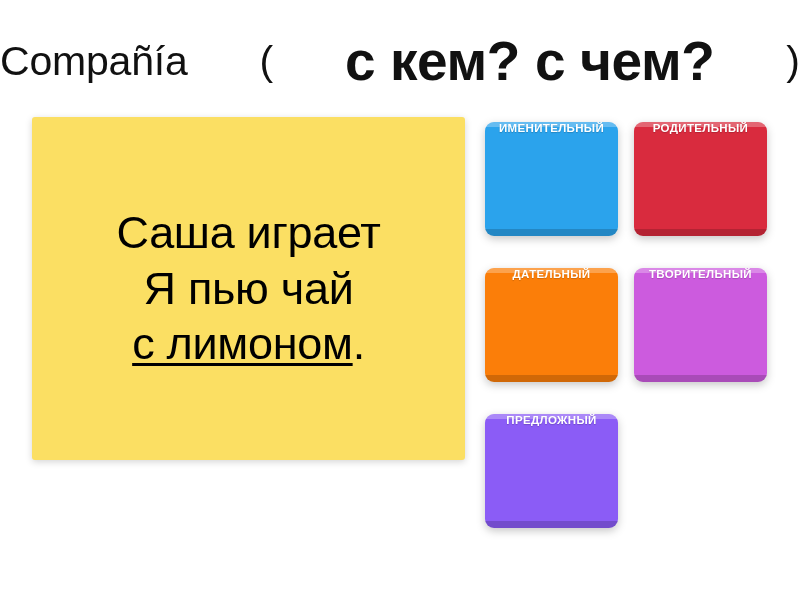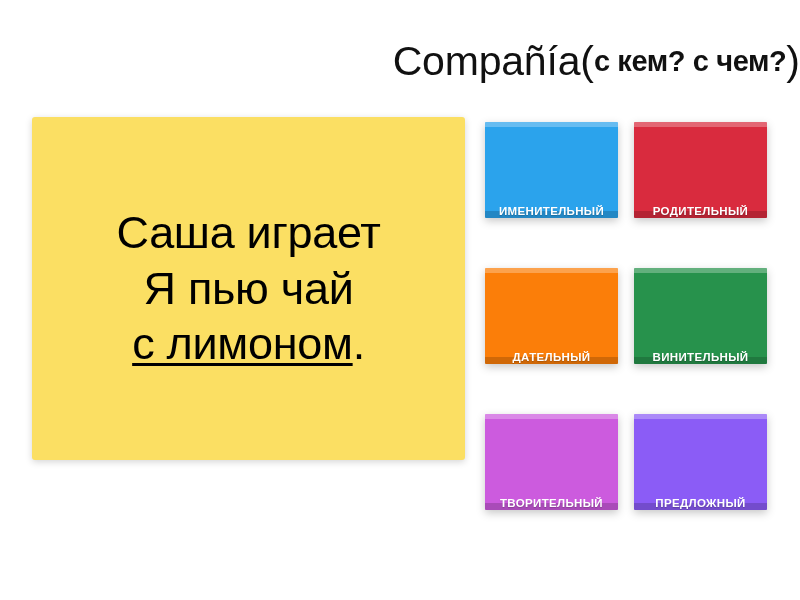--- a/index.html
+++ b/index.html
@@ -17,31 +17,31 @@
 
   
   #title-bar {
     position: absolute;
     left: 0;
     top: 34px;
     width: 800px;
     height: 54px;
     display: flex;
     align-items: center;
-    justify-content: flex-end;
+    justify-content: space-between;
     white-space: nowrap;
   }
   #title-bar .title-plain {
     font-size: 41px;
     font-weight: 400;
     color: #111111;
     letter-spacing: -0.2px;
   }
   #title-bar .title-bold {
-    font-size: 29px;
+    font-size: 55px;
     font-weight: 700;
     color: #111111;
     letter-spacing: -0.4px;
   }
   #title-bar .title-paren {
     font-size: 41px;
     font-weight: 400;
     color: #111111;
   }
 
@@ -84,24 +84,24 @@
     width: 282px;
     display: grid;
     grid-template-columns: 133px 133px;
     grid-template-rows: 134px 134px 134px;
     column-gap: 16px;
     row-gap: 12px;
   }
   .tile {
     position: relative;
     width: 133px;
-    height: 96px;
-    border-radius: 1px;
+    height: 114px;
+    border-radius: 9px;
     display: flex;
-    align-items: flex-end;
+    align-items: flex-start;
     justify-content: center;
     box-sizing: border-box;
     text-align: center;
     filter: drop-shadow(0 3px 4px rgba(0,0,0,0.22));
     overflow: hidden;
   }
   
   .tile::before {
     content: "";
     position: absolute;
@@ -161,23 +161,20 @@
   </div>
 
   <div class="tile" style="background-color: rgb(217, 43, 62);">
     <span class="tile-label">РОДИТЕЛЬНЫЙ</span>
   </div>
 
   <div class="tile" style="background-color: rgb(251, 126, 9);">
     <span class="tile-label">ДАТЕЛЬНЫЙ</span>
   </div>
 
-  <div class="tile" style="background-color: rgb(39, 146, 76);">
-    <span class="tile-label">ВИНИТЕЛЬНЫЙ</span>
-  </div>
 
   <div class="tile" style="background-color: rgb(204, 91, 222);">
     <span class="tile-label">ТВОРИТЕЛЬНЫЙ</span>
   </div>
 
   <div class="tile" style="background-color: #8b5cf6;">
     <span class="tile-label">ПРЕДЛОЖНЫЙ</span>
   </div>
 
 </div>

